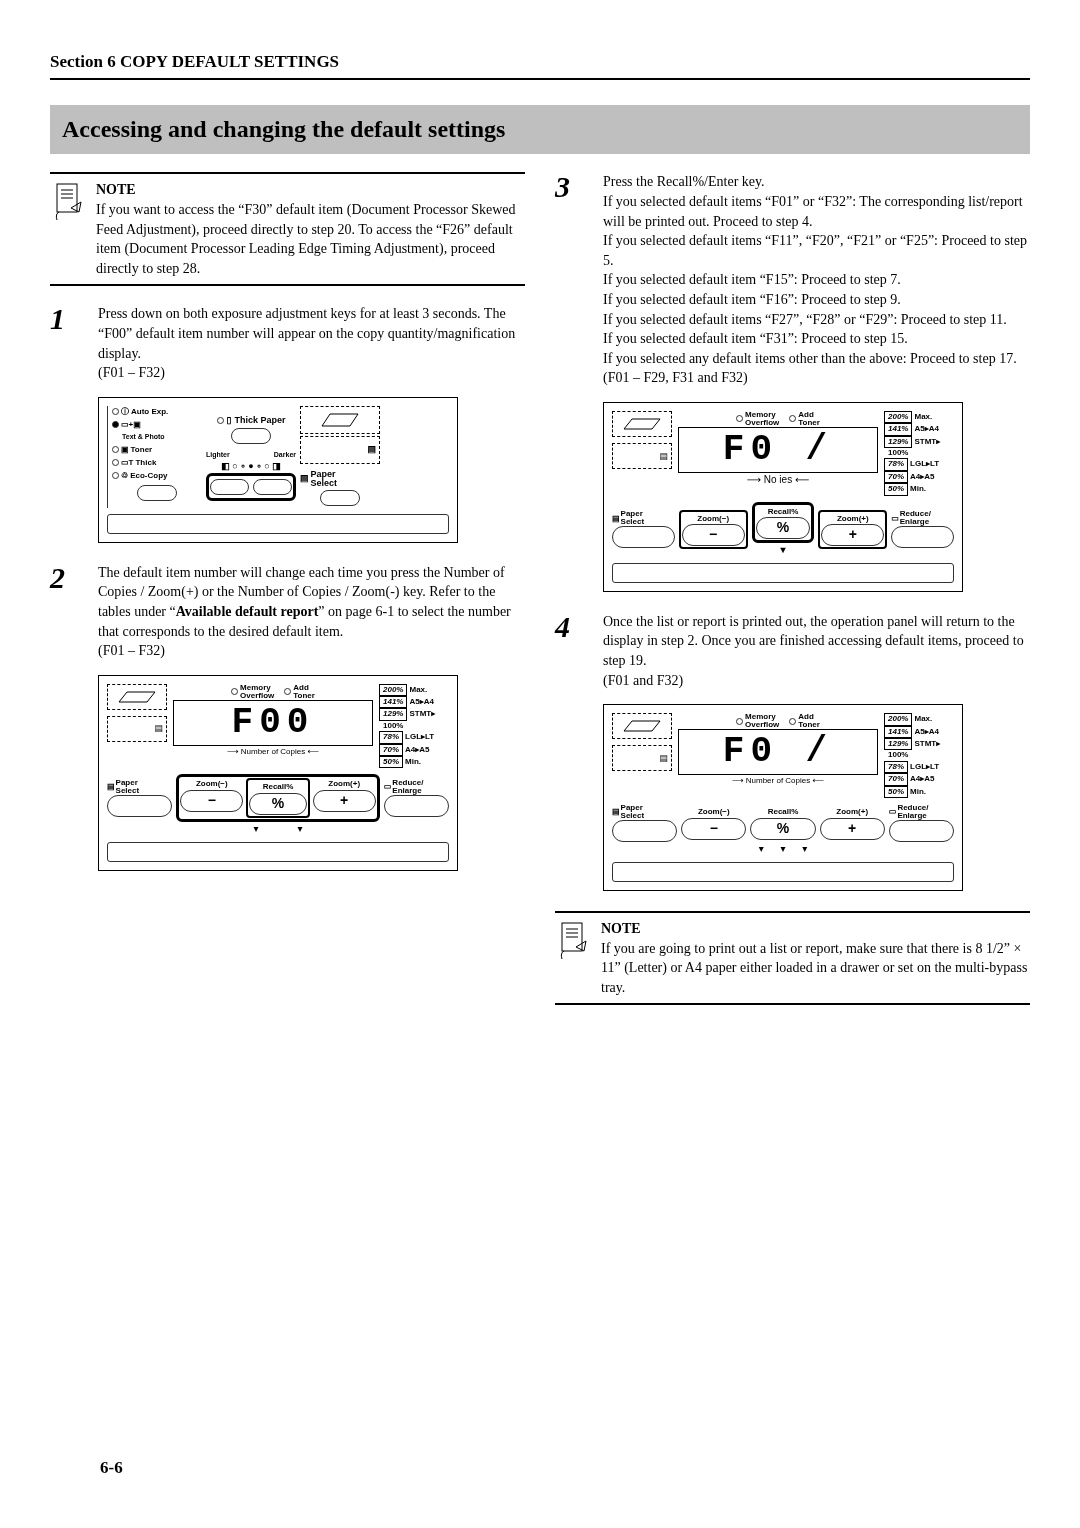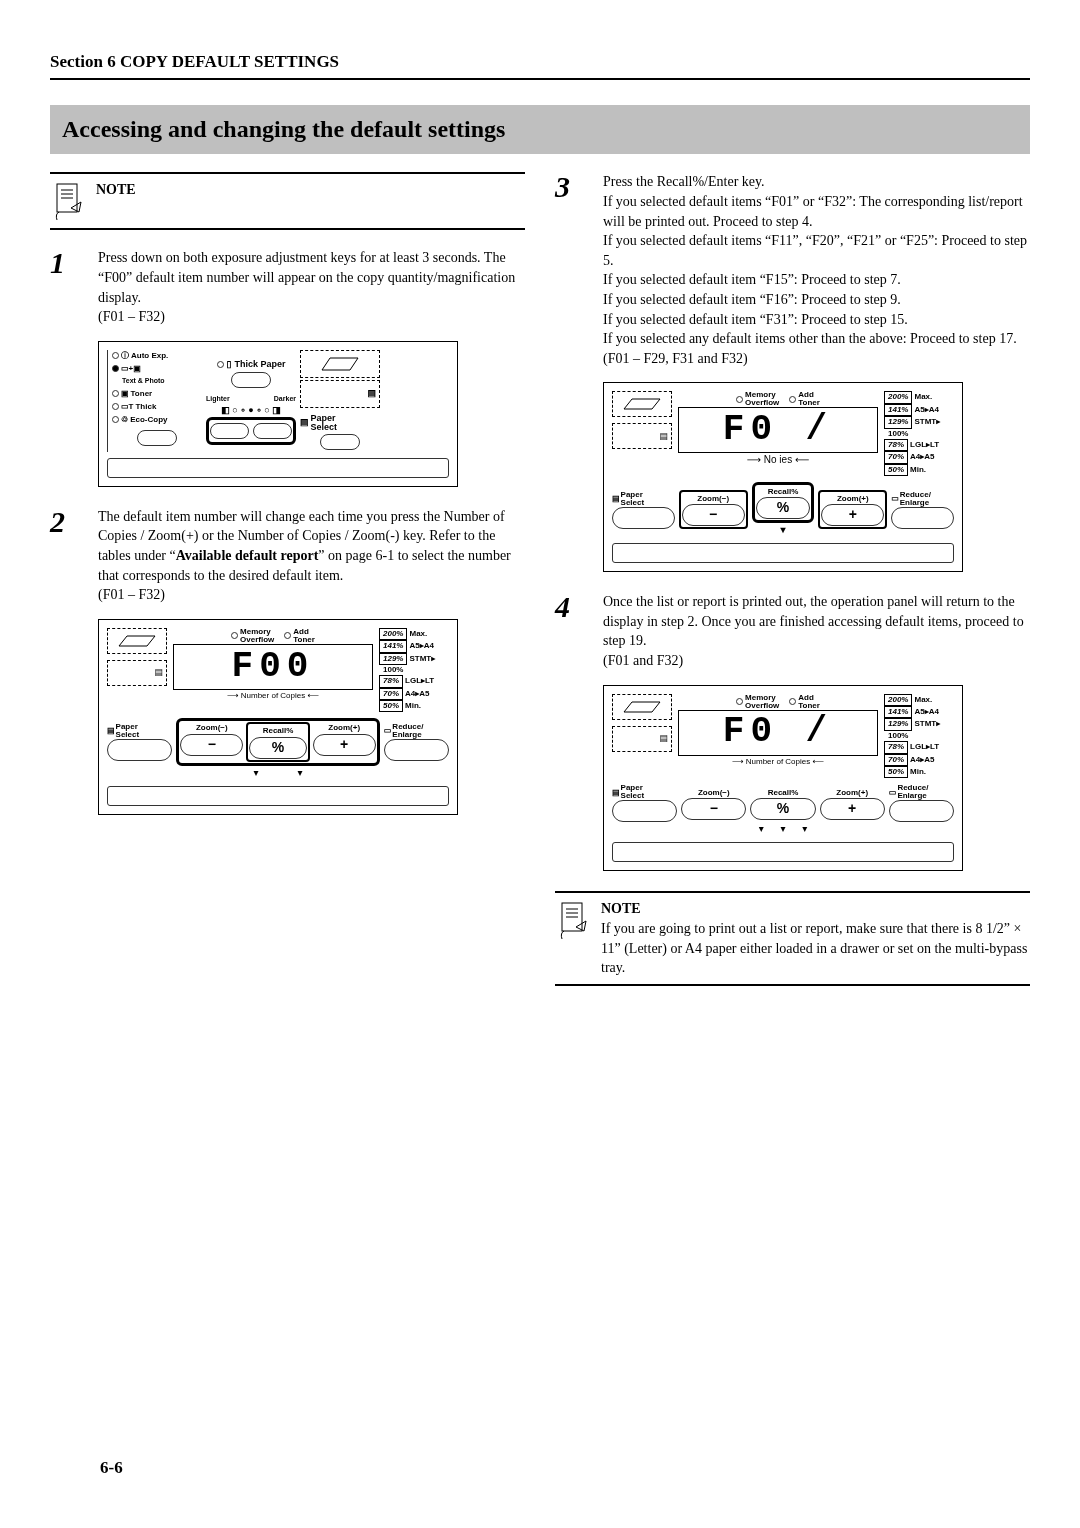--- a/index.html
+++ b/index.html
@@ -205,20 +205,21 @@
             <rect x="4" y="2" width="20" height="28" fill="none" stroke="#000" stroke-width="1"></rect>
             <line x1="8" y1="8" x2="20" y2="8" stroke="#000"></line>
             <line x1="8" y1="12" x2="20" y2="12" stroke="#000"></line>
             <line x1="8" y1="16" x2="20" y2="16" stroke="#000"></line>
             <path d="M18 26 L28 20 L26 30 Z" fill="none" stroke="#000"></path>
             <path d="M6 30 Q2 32 4 38" fill="none" stroke="#000"></path>
           </svg>
         </div>
         <div class="note-body">
           <div class="note-label">NOTE</div>
+          <div>If you want to access the “F30” default item (Document Processor Skewed Feed Adjustment), proceed directly to step 20. To access the “F26” default item (Document Processor Leading Edge Timing Adjustment), proceed directly to step 28.</div>
         </div>
       </div>
 
       <div class="step">
         <div class="step-num">1</div>
         <div class="step-body">
           <span>Press down on both exposure adjustment keys for at least 3 seconds. The “F00” default item number will appear on the copy quantity/magnification display.</span><br>
           <span>(F01 – F32)</span>
         </div>
       </div>
@@ -379,20 +380,21 @@
     <div class="col">
 
       <div class="step">
         <div class="step-num">3</div>
         <div class="step-body">
           <div>Press the Recall%/Enter key.</div>
           <div>If you selected default items “F01” or “F32”: The corresponding list/report will be printed out. Proceed to step 4.</div>
           <div>If you selected default items “F11”, “F20”, “F21” or “F25”: Proceed to step 5.</div>
           <div>If you selected default item “F15”: Proceed to step 7.</div>
           <div>If you selected default item “F16”: Proceed to step 9.</div>
+          <div>If you selected default items “F27”, “F28” or “F29”: Proceed to step 11.</div>
           <div>If you selected default item “F31”: Proceed to step 15.</div>
           <div>If you selected any default items other than the above: Proceed to step 17.</div>
           <div>(F01 – F29, F31 and F32)</div>
         </div>
       </div>
 
       <div class="iblk">
         <div style="display:flex;gap:6px;">
           <div style="flex:0 0 60px;">
             <div style="border:1px dashed #000;height:26px;display:flex;align-items:center;justify-content:center;">

